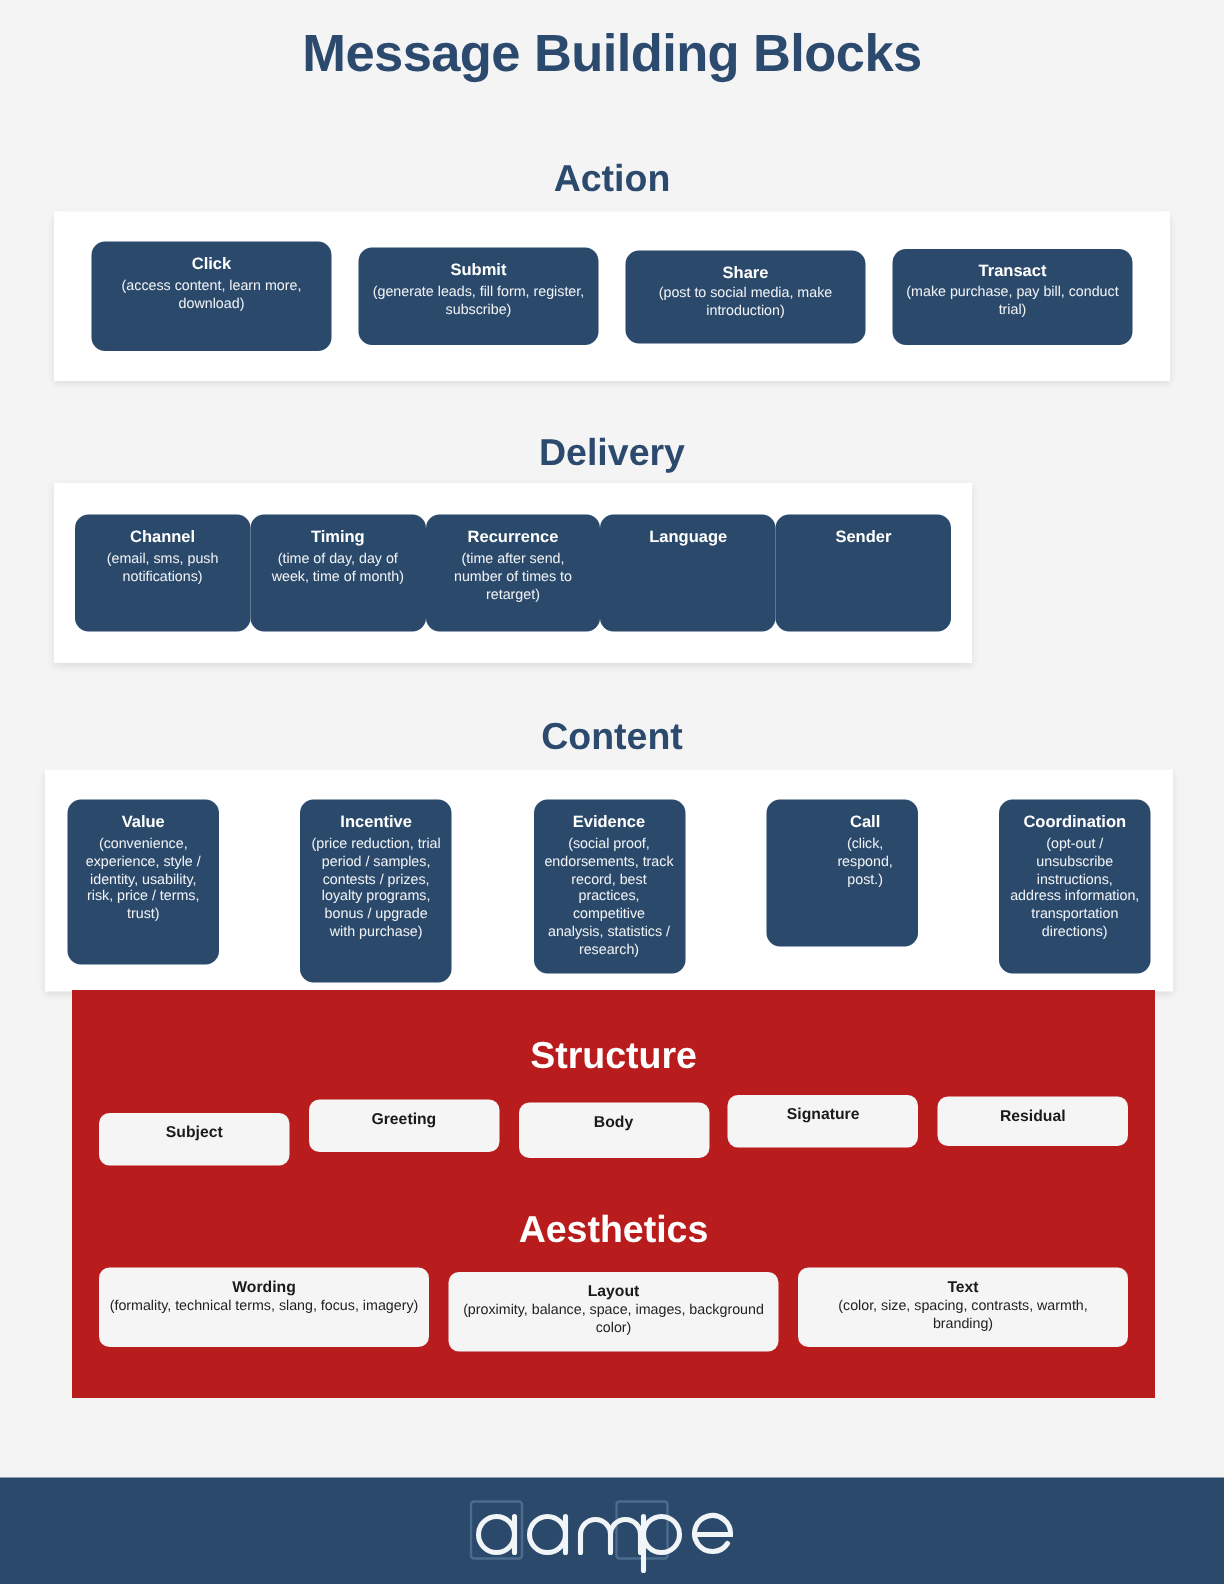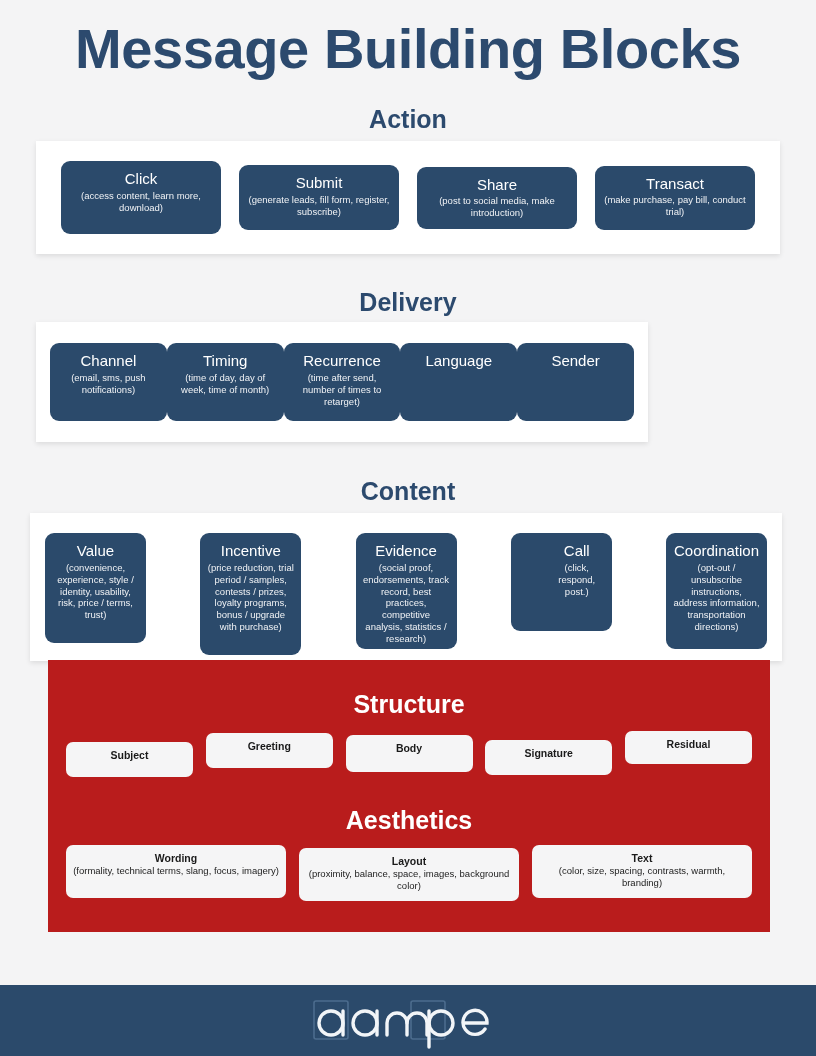--- a/index.html
+++ b/index.html
@@ -7,21 +7,21 @@
     width: 816px; height: 1056px;
     background: #f4f4f5;
     font-family: "Liberation Sans", sans-serif;
     overflow: hidden;
   }
   .page { position: relative; width: 816px; height: 1056px; background: #f4f4f5; }
 
   .main-title {
     text-align: center;
     color: #2c4a6e;
-    font-size: 56px;
+    font-size: 35px;
     font-weight: bold;
     letter-spacing: -0.4px;
     padding-top: 16px;
   }
 
   .section-header {
     text-align: center;
     color: #2c4a6e;
     font-size: 25px;
     font-weight: bold;
@@ -41,22 +41,22 @@
     border-radius: 9px;
     color: #ffffff;
     text-align: center;
     padding: 9px 7px;
     display: flex;
     flex-direction: column;
     justify-content: flex-start;
     align-items: center;
   }
   .card .t {
-    font-size: 15px;
-    font-weight: normal;
+    font-size: 11px;
+    font-weight: bold;
     line-height: 1.25;
     margin-bottom: 1px;
   }
   .card .s {
     font-size: 9.5px;
     font-weight: normal;
     line-height: 1.25;
     color: #f0f2f5;
   }
   .card .s:empty { display: none; }
@@ -134,21 +134,21 @@
     padding: 7px 6px;
   }
   .wcard .t { font-size: 10.5px; font-weight: bold; line-height: 1.25; }
   .wcard .s { font-size: 9.5px; font-weight: normal; line-height: 1.3; color: #222; }
   .wcard .s:empty { display: none; }
 
   #structure-row .wcard { width: 127px; height: 35px; }
   #structure-row .wcard.s1 { margin-top: 14px; height: 35px; }
   #structure-row .wcard.s2 { margin-top: 5px; height: 35px; }
   #structure-row .wcard.s3 { margin-top: 7px; height: 37px; }
-  #structure-row .wcard.s4 { margin-top: 12px;  height: 35px; }
+  #structure-row .wcard.s4 { margin-top: 2px;  height: 35px; }
   #structure-row .wcard.s5 { margin-top: 3px;  height: 33px; }
 
   #aesthetics-row {
     position: absolute; left: 18px; top: 185px;
     width: 686px; height: 60px;
     display: flex; justify-content: space-between; align-items: flex-start;
   }
   #aesthetics-row .wcard { width: 220px; height: 53px; }
   #aesthetics-row .wcard.a1 { margin-top: 0px; }
   #aesthetics-row .wcard.a2 { margin-top: 3px; }

